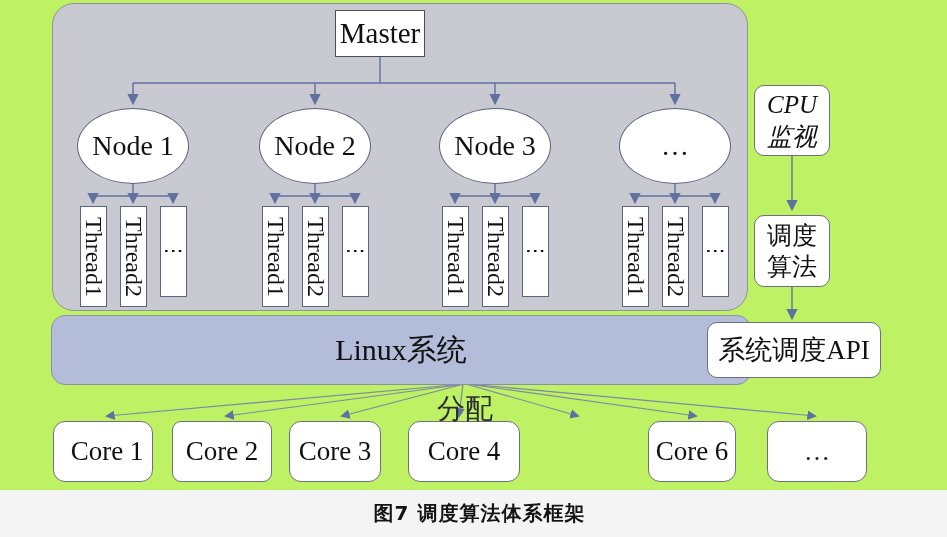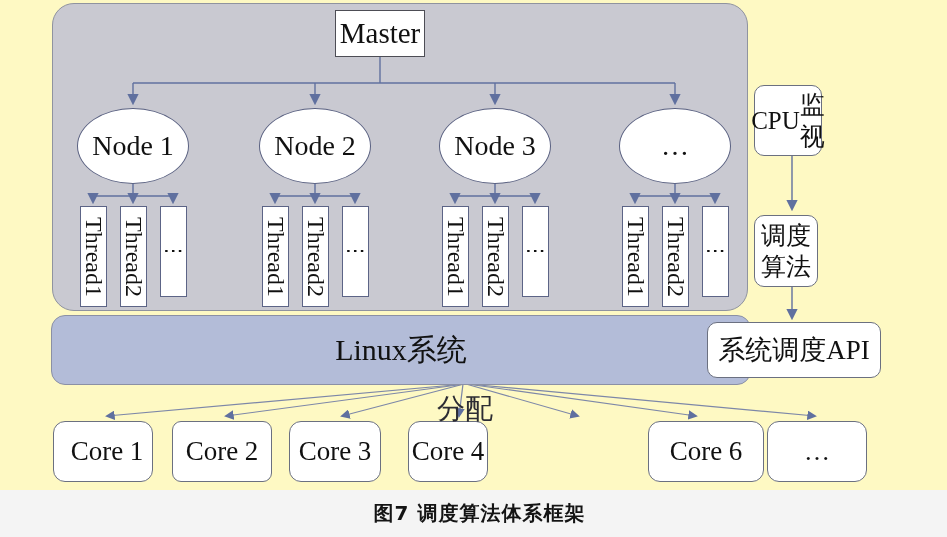--- a/index.html
+++ b/index.html
@@ -1,16 +1,16 @@
 <!DOCTYPE html>
 <html><head>
 <meta charset="utf-8">
 <style>
   html,body{margin:0;padding:0;background:#ffffff;}
-  .screen{position:relative;width:947px;height:537px;background:#fef9c3;overflow:hidden;
+  .screen{position:relative;width:947px;height:537px;background:#bef264;overflow:hidden;
           font-family:"Liberation Serif","DejaVu Serif",serif;color:#111;}
   .abs{position:absolute;box-sizing:border-box;}
 
   
   .panel{left:52px;top:3px;width:696px;height:308px;background:#c9c9d1;
          border:1.5px solid #8f939f;border-radius:22px;z-index:1;}
 
   
   svg.wires{position:absolute;left:0;top:0;z-index:2;}
 
@@ -23,35 +23,35 @@
   .ellipse{width:112px;height:76px;border-radius:50%;border-color:#596080;
            font-size:28px;top:108px;}
   .n1{left:77px;} .n2{left:259px;} .n3{left:439px;} .n4{left:619px;}
 
   .thread{width:27px;height:101px;top:206px;border-color:#5c6486;
           writing-mode:vertical-rl;text-orientation:mixed;
           font-size:24px;line-height:27px;justify-content:center;}
   .tdots{height:91px;font-size:20px;letter-spacing:2px;}
 
   .rounded{border-radius:10px;border-color:#6b7080;}
-  .cpu{left:754px;top:85px;width:68px;height:71px;font-size:25px;line-height:1.25;
-       flex-direction:row;}
-  .sched{left:754px;top:215px;width:64px;height:72px;font-size:25px;line-height:1.25;
+  .cpu{left:754px;top:85px;width:76px;height:71px;font-size:25px;line-height:1.25;
+       flex-direction:column;font-style:italic;}
+  .sched{left:754px;top:215px;width:76px;height:72px;font-size:25px;line-height:1.25;
        flex-direction:column;}
 
   .linuxbar{left:51px;top:315px;width:700px;height:70px;background:#b3bcd8;
             border:1.5px solid #8b90a5;border-radius:14px;z-index:3;
             display:flex;align-items:center;justify-content:center;font-size:30px;}
   .api{left:707px;top:322px;width:174px;height:56px;font-size:27px;z-index:4;}
 
   .assign{left:437px;top:390px;font-size:28px;color:#2c2c33;z-index:4;background:transparent;}
 
   .core{top:421px;height:61px;border-radius:12px;font-size:27px;}
   .c1{left:53px;width:100px;padding-left:8px;} .c2{left:172px;width:100px;border-radius:9px;} .c3{left:289px;width:92px;}
-  .c4{left:408px;width:80px;} .c5{left:528px;width:102px;} .c6{left:648px;width:116px;}
+  .c4{left:408px;width:112px;} .c5{left:528px;width:102px;} .c6{left:648px;width:88px;}
   .c7{left:767px;width:100px;font-size:26px;}
 
   .caption-band{left:0;top:490px;width:947px;height:47px;background:#f4f4f4;z-index:1;
                 display:flex;align-items:center;justify-content:center;padding-left:12px;}
   .caption{font-family:"DejaVu Sans","Liberation Sans",sans-serif;font-weight:bold;
            font-size:20px;color:#141414;letter-spacing:1px;}
 </style>
 </head>
 <body>
 

